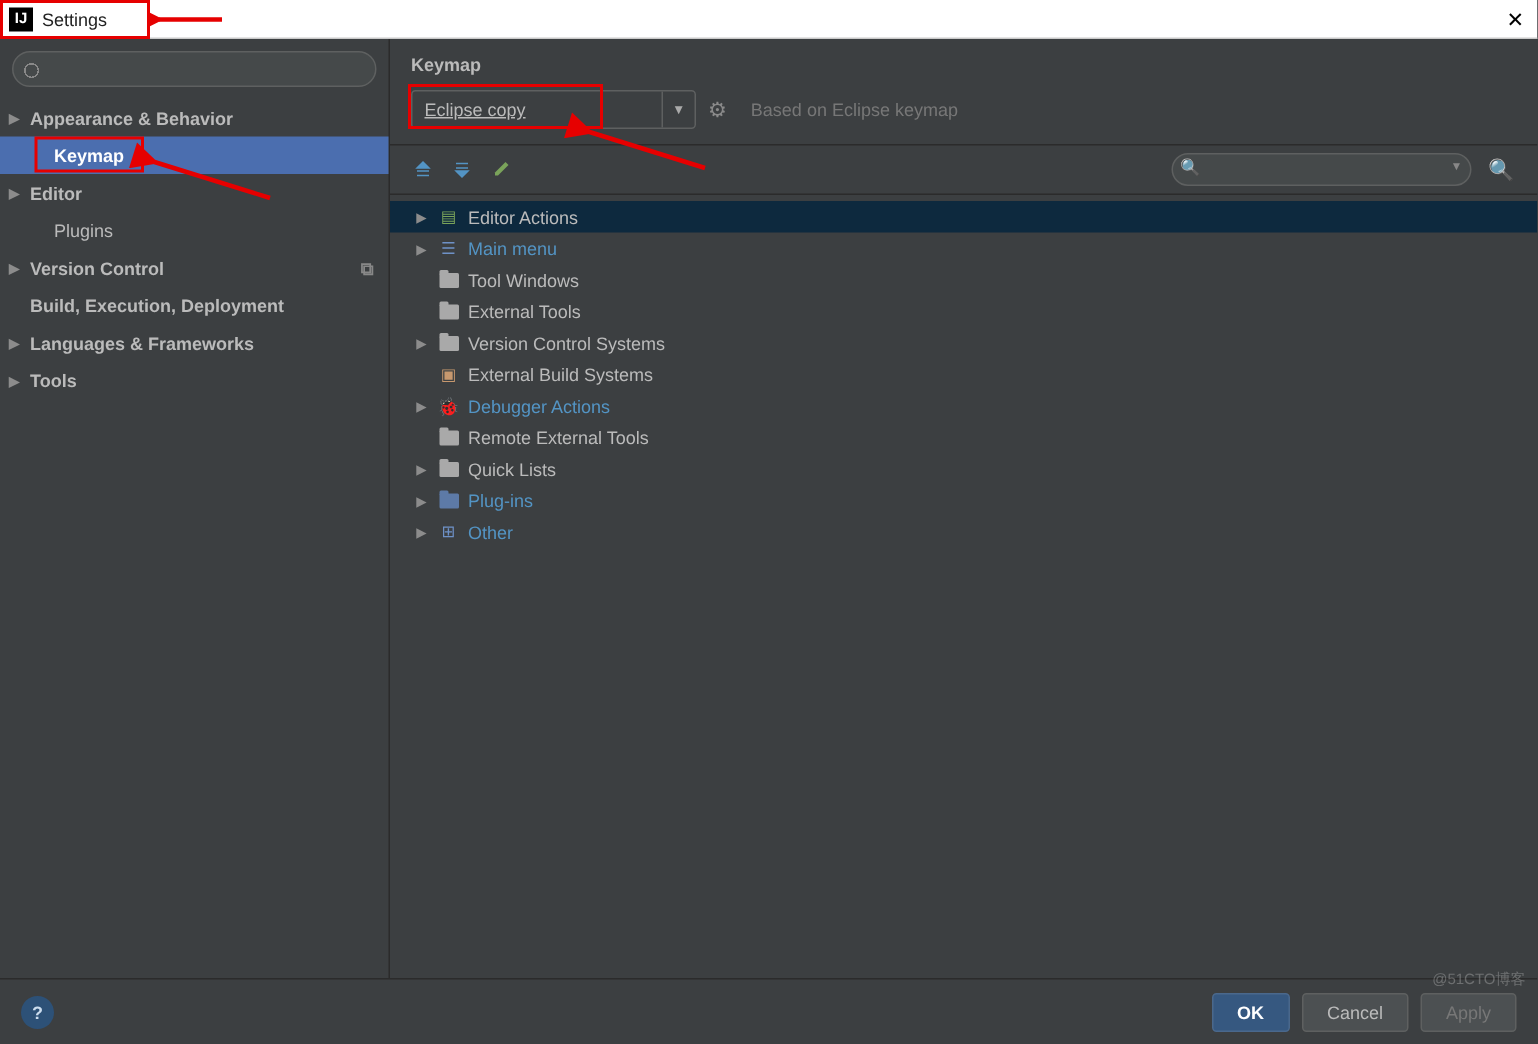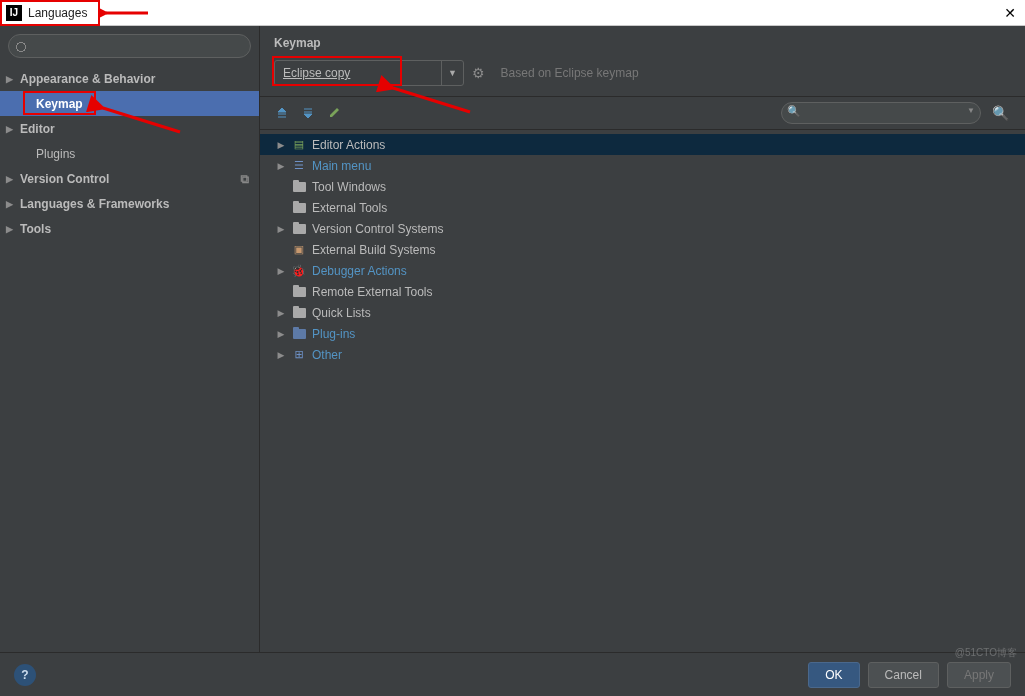--- a/index.html
+++ b/index.html
@@ -49,33 +49,33 @@
 .ic-folder.blue::before{background:#5d7aa7;}
 .ic-editor{color:#7aa35a;font-size:11px;}
 .ic-menu{color:#6e91c7;font-size:11px;}
 .ic-bug{color:#7aa35a;font-size:12px;}
 .ic-ext{color:#c7986e;font-size:11px;}
 .ic-puzzle{color:#6e91c7;font-size:11px;}
 .footer{height:44px;border-top:1px solid #2b2b2b;display:flex;align-items:center;padding:0 14px;gap:8px;}
 .help{width:22px;height:22px;border-radius:11px;background:#2d5177;color:#cde;display:flex;align-items:center;justify-content:center;font-weight:bold;cursor:pointer;}
 .footer-sp{flex:1;}
 .btn{height:26px;padding:0 16px;border:1px solid #5e6060;border-radius:3px;background:#4c5052;color:#bbb;cursor:pointer;}
-.btn.primary{background:#365880;border-color:#4a688c;color:#fff;font-weight:400;}
+.btn.primary{background:#365880;border-color:#4a688c;color:#fff;font-weight:700;}
 .btn.disabled{color:#777;}
 .arrow-red{position:absolute;pointer-events:none;}
 .arrow-red svg{overflow:visible;}
 .watermark{position:absolute;right:8px;bottom:36px;color:rgba(200,200,200,0.35);font-size:10px;}
 </style>
 </head>
 <body>
 
 <div class="titlebar">
   <div class="titlebar-left">
     <div class="app-icon">IJ</div>
-    <span class="title-text">Languages</span>
+    <span class="title-text">Settings</span>
   </div>
   <div class="close-x">✕</div>
   <div class="title-hl"></div>
 </div>
 
 <div style="position:absolute;top:8px;left:100px;pointer-events:none;">
   <svg width="50" height="14">
       <defs>
         <marker id="ah1" markerWidth="8" markerHeight="8" refX="1" refY="3" orient="auto">
           <path d="M6,0 L0,3 L6,6 Z" fill="#e60000"></path>
@@ -103,20 +103,23 @@
           <span class="arrow">▶</span>
           <span>Editor</span>
         </li>
         <li class="nav-item sub" style="position: relative;">
           <span>Plugins</span>
         </li>
         <li class="nav-item bold" style="position: relative;">
           <span class="arrow">▶</span>
           <span>Version Control</span>
           <span class="suffix">⧉</span>
+        </li>
+        <li class="nav-item bold" style="position: relative;">
+          <span>Build, Execution, Deployment</span>
         </li>
         <li class="nav-item bold" style="position: relative;">
           <span class="arrow">▶</span>
           <span>Languages &amp; Frameworks</span>
         </li>
         <li class="nav-item bold" style="position: relative;">
           <span class="arrow">▶</span>
           <span>Tools</span>
         </li>
       </ul>

